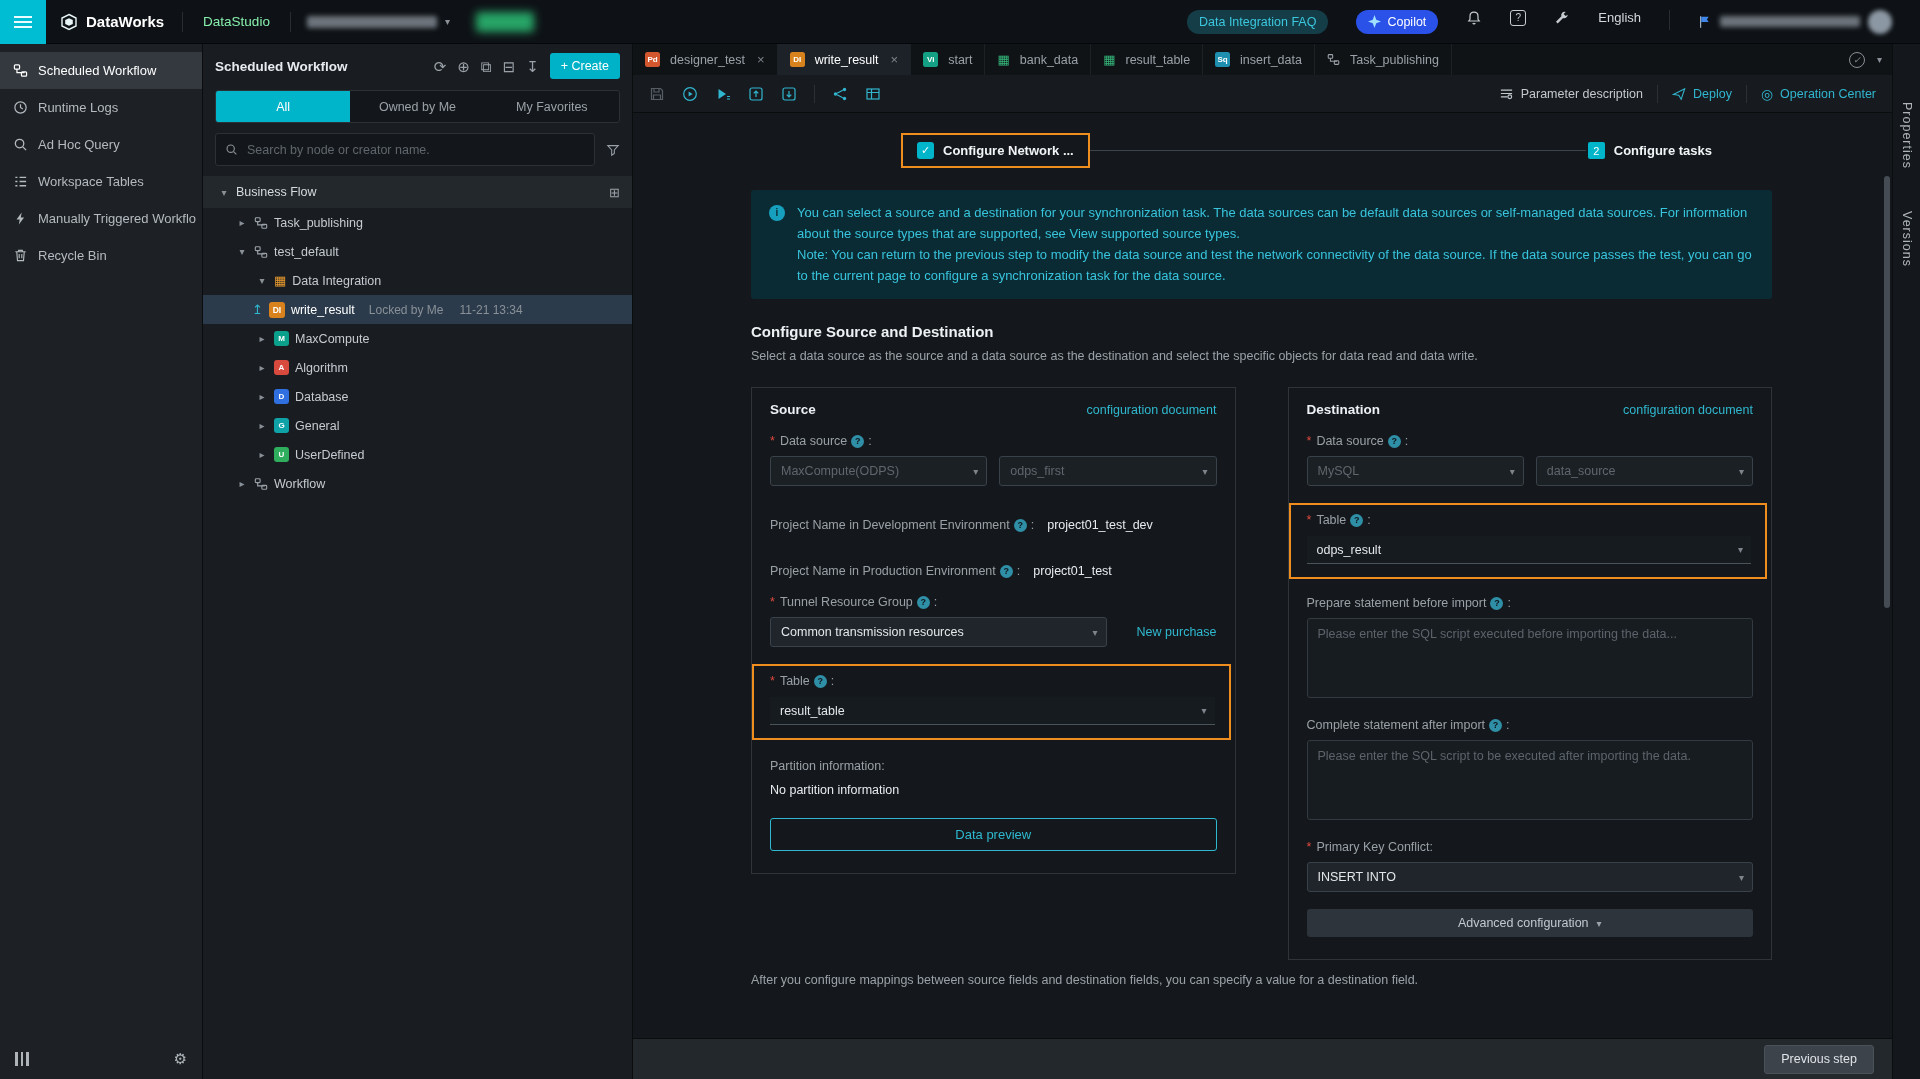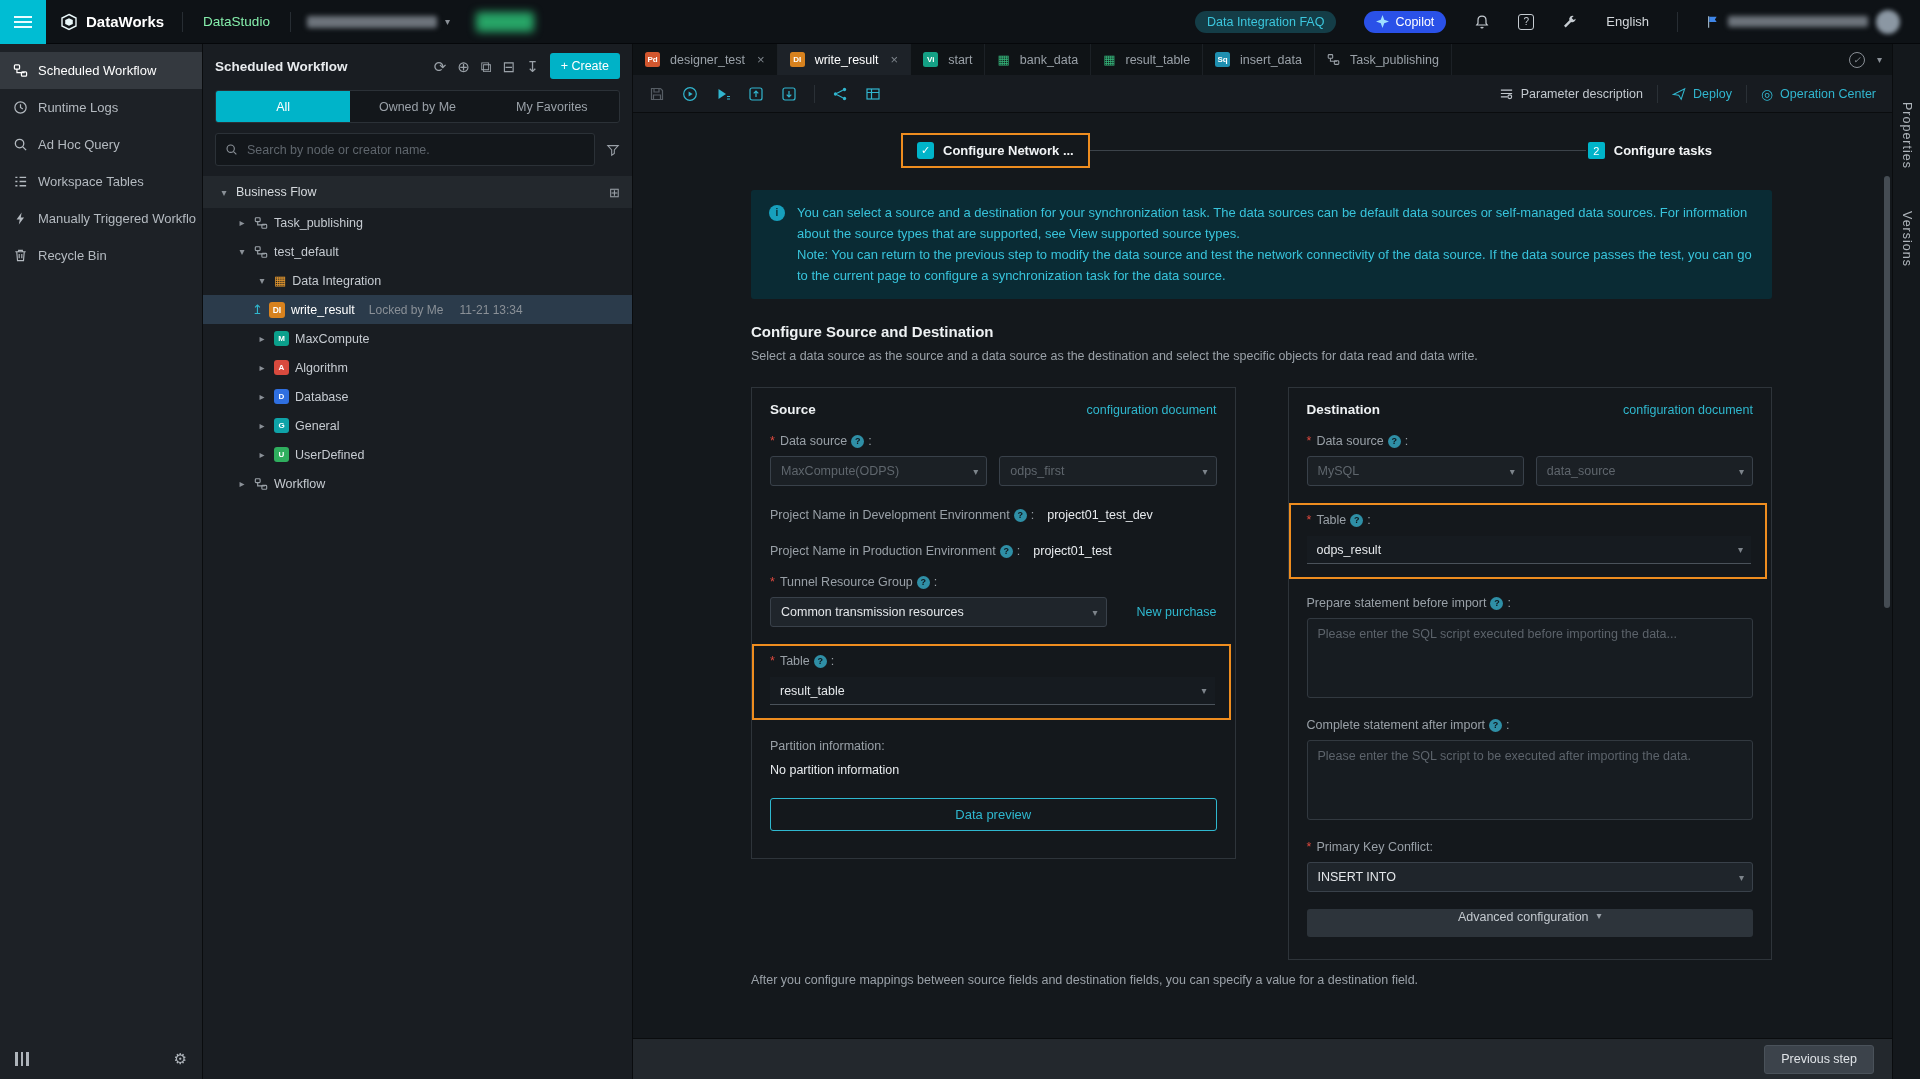--- a/index.html
+++ b/index.html
@@ -14,21 +14,21 @@
   .topbar{height:44px;background:#0e1216;display:flex;align-items:center;border-bottom:1px solid #05070a;}
   .burger{width:46px;height:44px;background:#00bdd3;display:flex;align-items:center;justify-content:center;flex-shrink:0;}
   .burger i{display:block;width:18px;height:2px;background:#eafcff;box-shadow:0 -5px 0 #eafcff,0 5px 0 #eafcff;}
   .brand{display:flex;align-items:center;gap:8px;padding:0 18px 0 14px;color:#fff;font-size:15px;font-weight:bold;}
   .tb-sep{width:1px;height:20px;background:#272d33;}
   .tb-nav{padding:0 20px;color:#86efac;font-size:13.5px;cursor:pointer;}
   .ws-select{display:flex;align-items:center;gap:8px;padding:0 16px;cursor:pointer;color:#8a9097;}
   .redact{display:inline-block;height:12px;border-radius:2px;background:#6d747c;filter:blur(2.5px);}
   .w130{width:130px;} .w140{width:140px;height:11px;}
   .redact-green{width:58px;height:20px;border-radius:3px;background:#27a567;filter:blur(4px);margin-left:10px;}
-  .tb-right{margin-left:auto;display:flex;align-items:center;gap:28px;padding-right:20px;}
+  .tb-right{margin-left:auto;display:flex;gap:28px;padding-right:28px;}
   .pill{display:flex;align-items:center;gap:6px;padding:4px 12px;border-radius:12px;font-size:12.5px;cursor:pointer;}
   .pill.faq{background:#143d47;color:#3cc7de;}
   .pill.copilot{background:#2a51e8;color:#fff;}
   .tb-ic{color:#c6ccd2;display:flex;cursor:pointer;}
   .qcirc{width:16px;height:16px;border:1.2px solid #c6ccd2;border-radius:3px;font-size:10px;display:flex;align-items:center;justify-content:center;}
   .tb-lang{color:#d4d8dc;font-size:13px;cursor:pointer;}
   .account{display:flex;align-items:center;gap:8px;cursor:pointer;}
   .avatar{width:24px;height:24px;border-radius:50%;background:#8b97a3;filter:blur(2px);}
 
   
@@ -120,33 +120,33 @@
   .req::before{content:"*";color:#e0493e;margin-right:1px;}
   .help{width:13px;height:13px;border-radius:50%;background:#2f8fa6;color:#0e151a;font-size:9px;font-weight:bold;display:inline-flex;align-items:center;justify-content:center;flex-shrink:0;}
   .help::before{content:"?";}
   .colon::before{content:" :";}
   .f-row{display:flex;gap:12px;margin-top:8px;}
   .sel{height:30px;background:#1f252b;border:1px solid #39414a;border-radius:3px;display:flex;align-items:center;padding:0 24px 0 10px;position:relative;color:#e4e7ea;font-size:12.5px;flex:1;min-width:0;cursor:pointer;white-space:nowrap;overflow:hidden;}
   .sel .chev{position:absolute;right:8px;color:#7d848b;font-size:10px;}
   .chev::before{content:"▾";}
   .sel.dis{color:#5f666d;background:#1b2025;}
   .sel.flat{background:#161b20;border:none;border-bottom:1px solid #4a525a;border-radius:0;height:28px;}
-  .f-inline{margin-top:22px;display:flex;align-items:center;gap:4px;color:#99a0a7;font-size:12.5px;}
+  .f-inline{margin-top:32px;display:flex;align-items:center;gap:4px;color:#99a0a7;font-size:12.5px;}
   .f-inline .val{color:#e8ebee;margin-left:9px;}
   .tunnel-row{display:flex;align-items:center;gap:30px;margin-top:8px;}
   .link{color:#2fb8cf;font-size:12.5px;white-space:nowrap;}
   .hl-box{border:2px solid #ef8d1f;margin:17px -14px 0 -18px;padding:4px 14px 13px 16px;}
   .hl-box .f-label{margin-top:4px;}
   .hl-box .sel{margin-top:9px;}
   .part-label{margin-top:19px;color:#99a0a7;font-size:12.5px;}
   .part-value{margin-top:10px;color:#e8ebee;font-size:12.5px;}
   .btn-preview{margin-top:21px;width:100%;height:33px;border:1px solid #2fb8cf;color:#2fb8cf;background:transparent;border-radius:3px;font-size:13px;display:flex;align-items:center;justify-content:center;}
   .sqlbox{margin-top:8px;width:100%;height:80px;background:#171c21;border:1px solid #323940;border-radius:3px;color:#cfd4d9;font-size:12.5px;padding:8px 10px;resize:none;font-family:inherit;outline:none;}
   .sqlbox::placeholder{color:#5c636b;}
-  .btn-adv{margin-top:17px;width:100%;height:28px;background:#2d343b;color:#c3c9cf;border-radius:3px;font-size:12.5px;display:flex;align-items:flex-start;justify-content:center;gap:8px;}
+  .btn-adv{margin-top:17px;width:100%;height:28px;background:#2d343b;color:#c3c9cf;border-radius:3px;font-size:12.5px;display:flex;align-items:center;justify-content:center;gap:8px;}
   .btn-adv .chev2{color:#9aa1a8;font-size:10px;} .chev2::before{content:"▾";}
 
   .fm-title{margin-top:28px;color:#eef1f3;font-size:15px;font-weight:bold;}
   .fm-desc{margin-top:10px;color:#9aa1a8;font-size:12.5px;line-height:1.6;}
 
   .bottombar{height:41px;background:#23282d;border-top:1px solid #0a0c0e;display:flex;align-items:center;justify-content:flex-end;padding-right:18px;flex-shrink:0;}
   .btn-prev{height:29px;padding:0 16px;background:#3c434b;border:1px solid #4a525a;color:#dfe3e7;border-radius:3px;font-size:12.5px;display:flex;align-items:center;}
   .vthumb{position:absolute;right:2px;top:132px;width:6px;height:432px;background:#454c53;border-radius:3px;cursor:pointer;}
 
   

